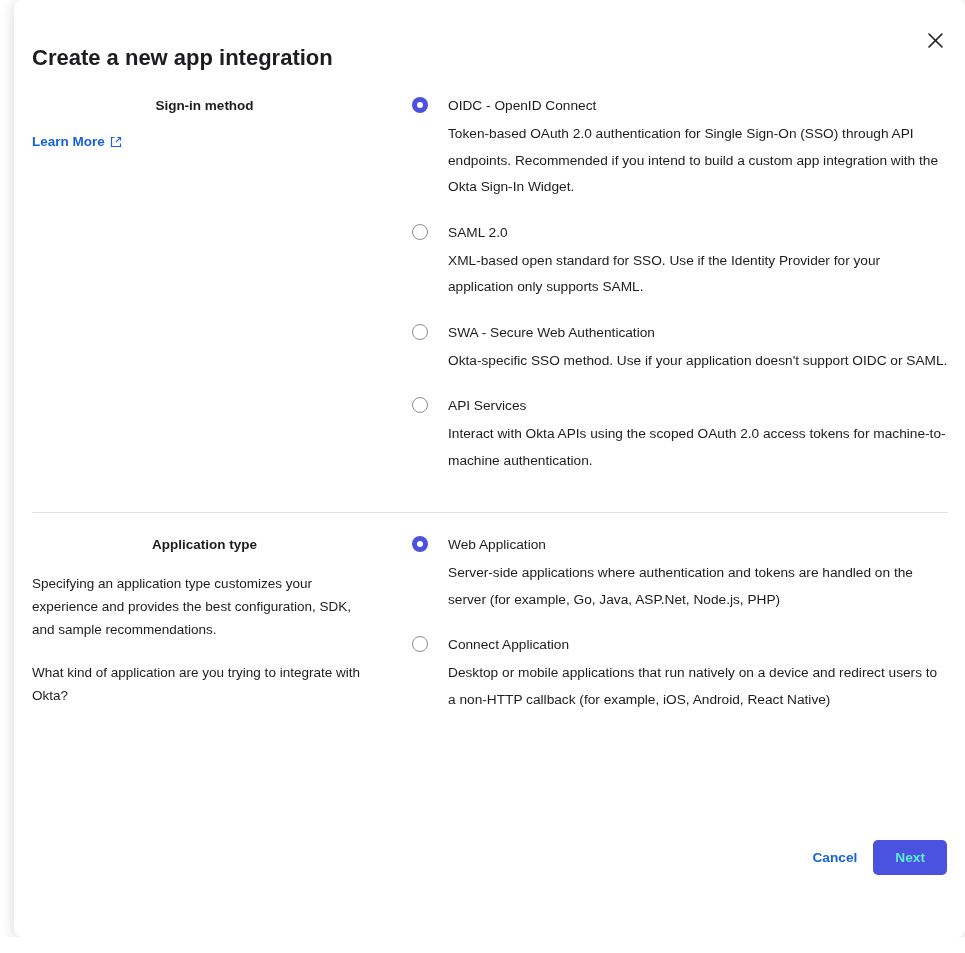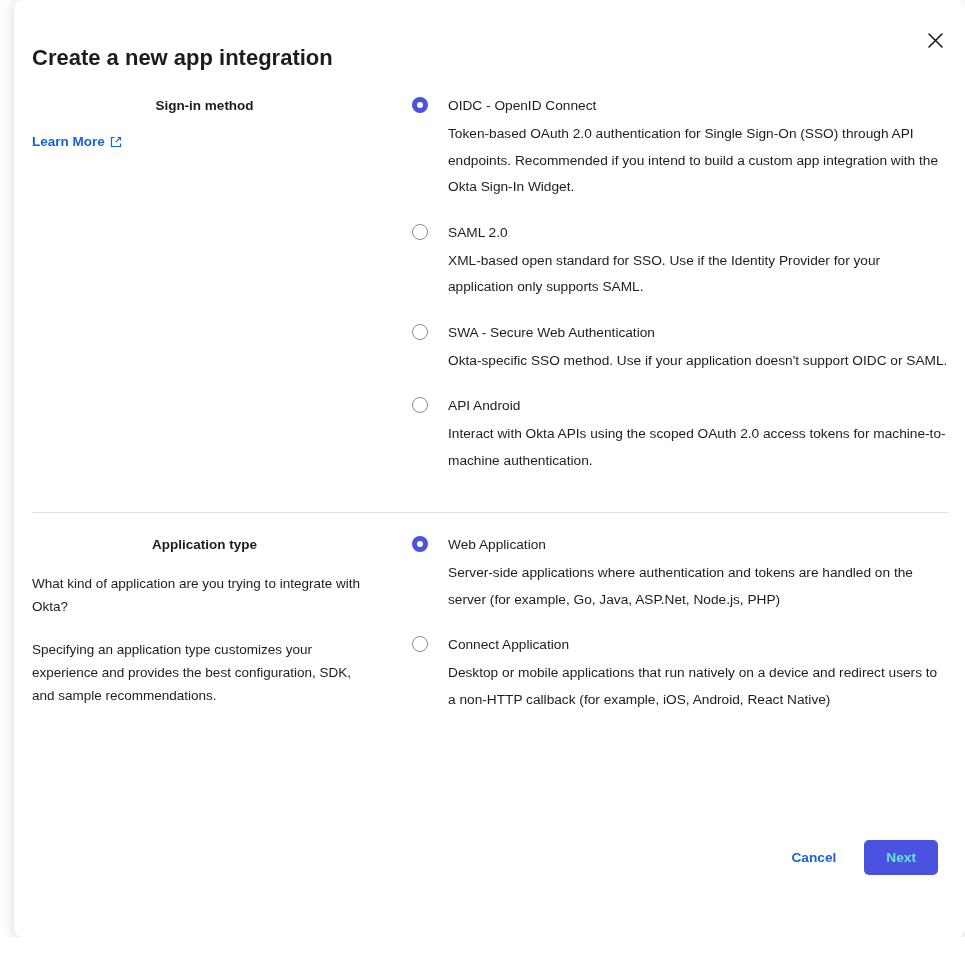--- a/index.html
+++ b/index.html
@@ -187,25 +187,25 @@
     position: absolute;
     left: 18px;
     top: 512px;
     width: 916px;
     height: 1px;
     background: #e1e1e1;
   }
 
   .footer {
     position: absolute;
-    right: 27px;
+    right: 18px;
     top: 840px;
     display: flex;
     align-items: center;
-    gap: 22px;
+    gap: 10px;
   }
   .btn-cancel {
     border: none;
     background: transparent;
     color: #1662dd;
     font-size: 13.7px;
     font-weight: bold;
     font-family: "Liberation Sans", sans-serif;
     cursor: pointer;
     padding: 8px 6px;
@@ -272,34 +272,34 @@
         </div>
 
         <div class="option">
           <span class="radio"></span>
           <div class="option-label">SWA - Secure Web Authentication</div>
           <div class="option-desc">Okta-specific SSO method. Use if your application doesn't support OIDC or SAML.</div>
         </div>
 
         <div class="option">
           <span class="radio"></span>
-          <div class="option-label">API Android</div>
+          <div class="option-label">API Services</div>
           <div class="option-desc">Interact with Okta APIs using the scoped OAuth 2.0 access tokens for machine-to-machine authentication.</div>
         </div>
 
       </div>
     </div>
 
     <div class="divider"></div>
 
     <div class="section section-apptype">
       <div class="section-left">
         <div class="section-label">Application type</div>
+        <div class="section-desc">Specifying an application type customizes your experience and provides the best configuration, SDK, and sample recommendations.</div>
         <div class="section-desc">What kind of application are you trying to integrate with Okta?</div>
-        <div class="section-desc">Specifying an application type customizes your experience and provides the best configuration, SDK, and sample recommendations.</div>
       </div>
 
       <div class="options">
 
         <div class="option">
           <span class="radio checked"></span>
           <div class="option-label">Web Application</div>
           <div class="option-desc">Server-side applications where authentication and tokens are handled on the server (for example, Go, Java, ASP.Net, Node.js, PHP)</div>
         </div>
 

